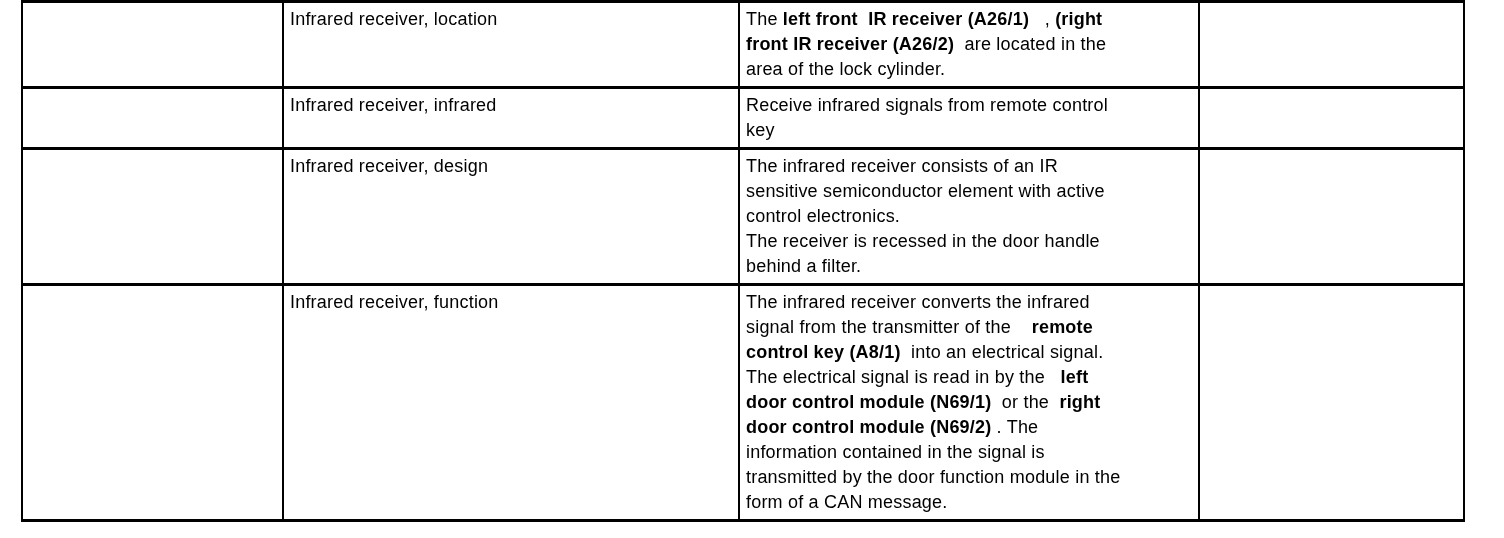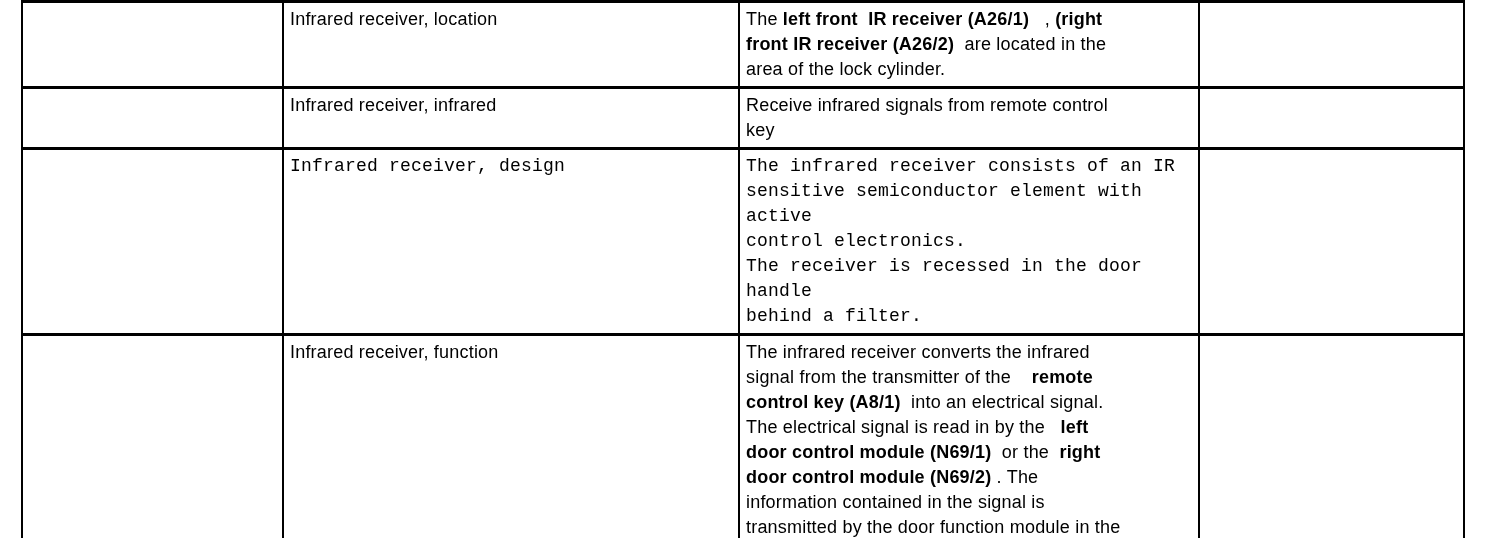--- a/index.html
+++ b/index.html
@@ -39,21 +39,21 @@
   }
   .cell-desc b {
     font-weight: bold;
   }
   col.c1 { width: 261px; }
   col.c2 { width: 456px; }
   col.c3 { width: 460px; }
   col.c4 { width: 265px; }
   tr.r1 { height: 81px; }
   tr.r2 { height: 57px; }
-  tr.r3 { height: 133px; font-family: Liberation Mono, monospace; }
+  tr.r3 { height: 133px; }
   tr.r4 { height: 233px; padding-left: 24px; }
 </style>
 </head>
 <body>
 
 <table class="doc-table">
   <colgroup>
     <col class="c1">
       <col class="c2">
       <col class="c3">

